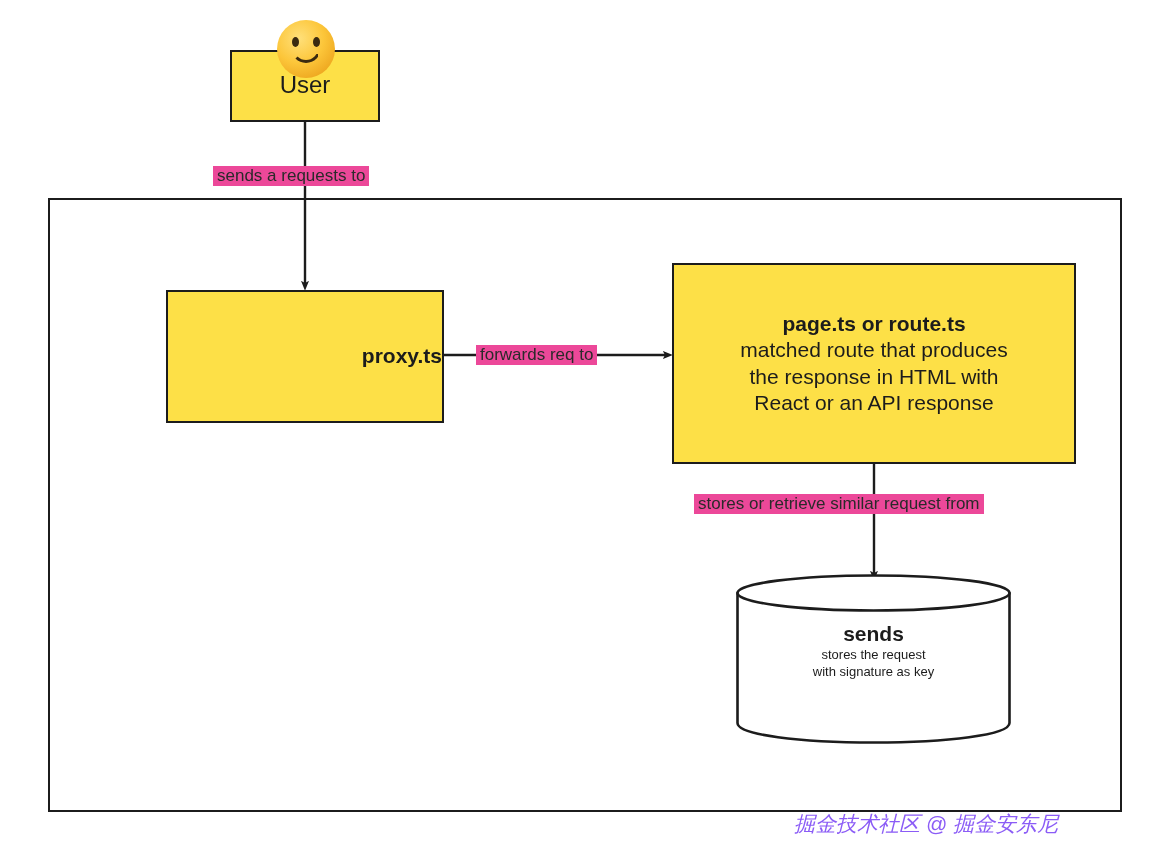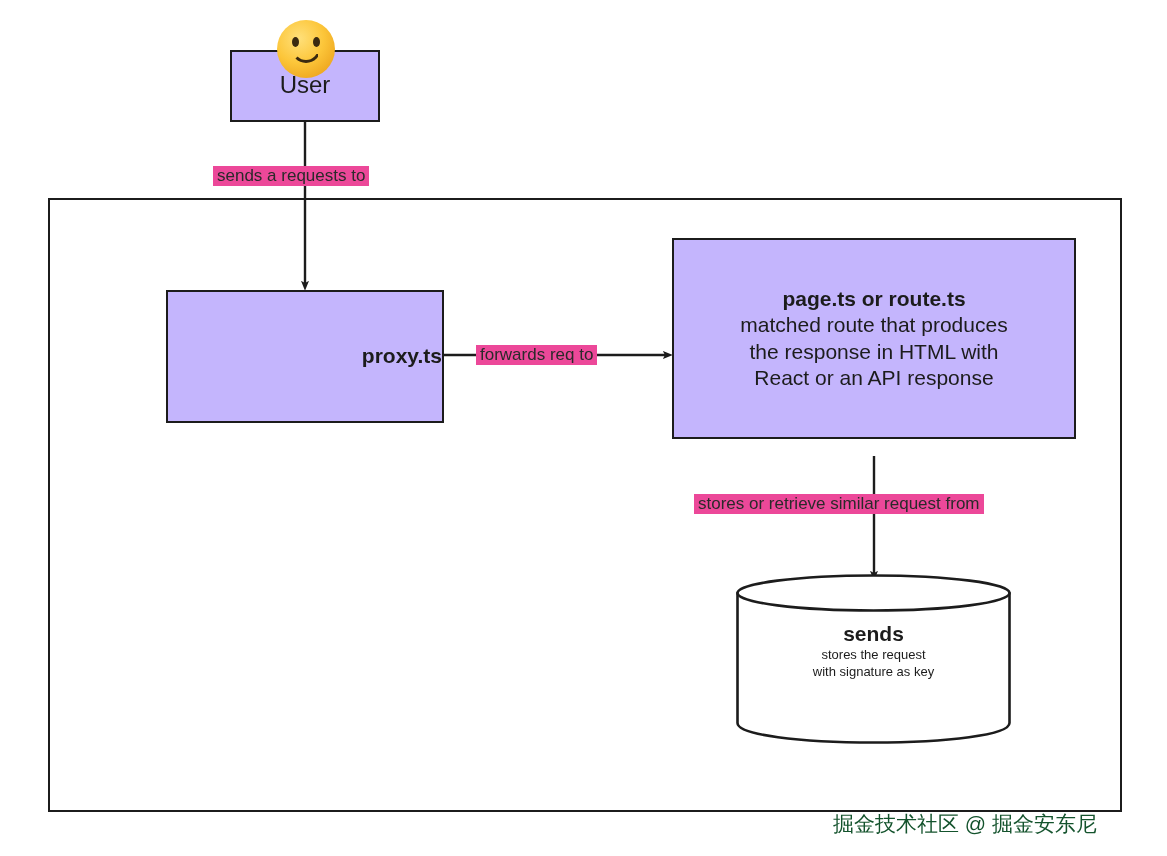--- a/index.html
+++ b/index.html
@@ -17,21 +17,21 @@
     width: 1167px;
     height: 856px;
     background: #ffffff;
     overflow: hidden;
   }
 
   
   .node {
     position: absolute;
     border: 2.5px solid #1c1c1c;
-    background: #c4b5fd;
+    background: #fde047;
     display: flex;
     flex-direction: column;
     align-items: center;
     justify-content: center;
     text-align: center;
     color: #1c1c1c;
     line-height: 1.24;
   }
   .node .title {
     font-weight: bold;
@@ -121,21 +121,21 @@
     width: 278px;
     height: 133px;
     align-items: flex-end;
   }
   #proxy-box .title { font-size: 21px; }
   #proxy-box .sub { font-size: 21px; }
 
   
   #page-box {
     left: 672px;
-    top: 238px;
+    top: 263px;
     width: 404px;
     height: 201px;
   }
   #page-box .title { font-size: 21px; }
   #page-box .sub { font-size: 21px; }
 
   
   #cache-cyl {
     position: absolute;
     left: 735px;
@@ -181,26 +181,27 @@
     padding: 0 4px;
     z-index: 3;
   }
   #label-sends  { left: 213px; top: 166px; }
   #label-fwd    { left: 476px; top: 345px; }
   #label-stores { left: 694px; top: 494px; }
 
   
   #watermark {
     position: absolute;
-    left: 833px;
+    left: 794px;
     top: 810px;
     font-size: 21px;
-    color: #14532d;
+    color: #8b5cf6;
     white-space: nowrap;
     z-index: 6;
+    font-style: italic;
   }
 </style>
 </head>
 <body>
 
 <div id="canvas">
 
   <svg class="conn" viewBox="0 0 1167 856" xmlns="http://www.w3.org/2000/svg">
     <defs>
       <marker id="ah" markerWidth="10" markerHeight="10" refX="5.2" refY="4" orient="auto" markerUnits="userSpaceOnUse">

